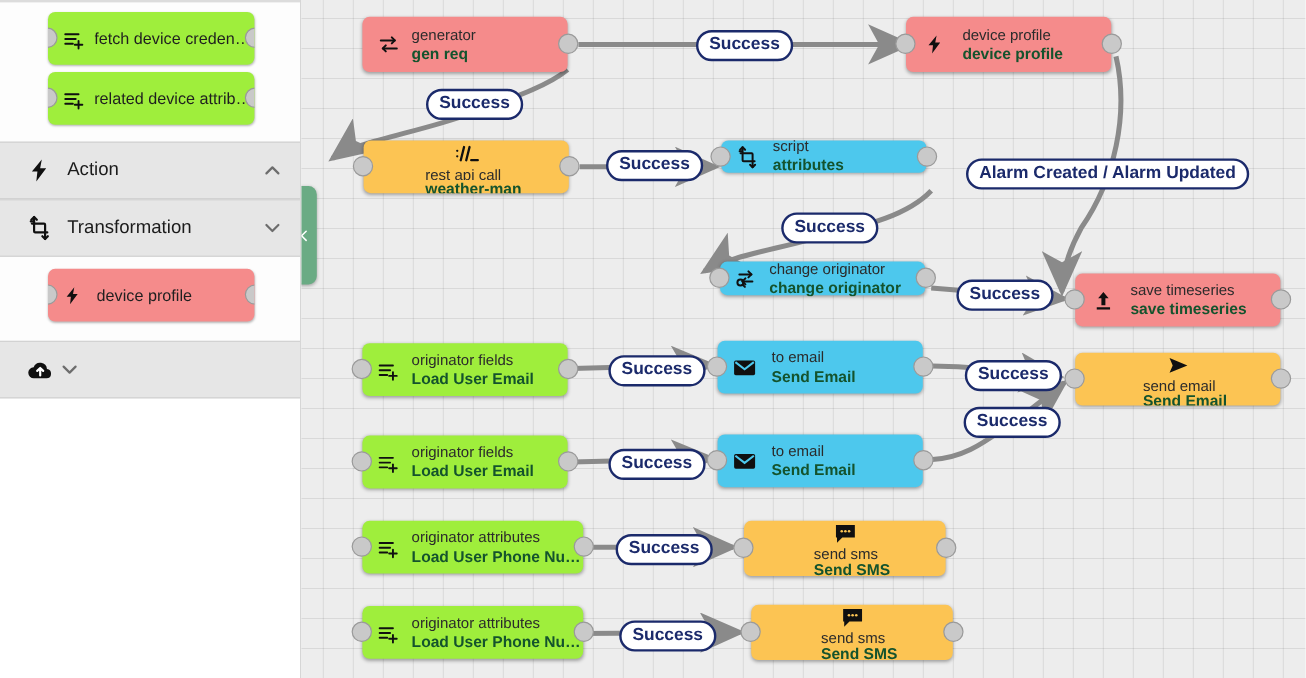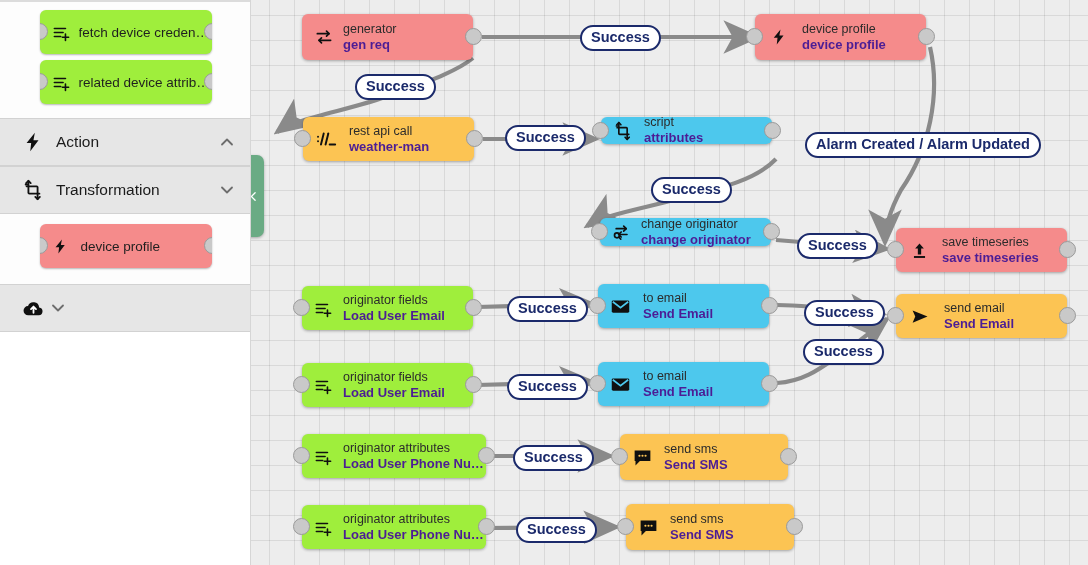--- a/index.html
+++ b/index.html
@@ -75,23 +75,23 @@
     position:absolute;
     border-radius:6px;
     box-shadow:0 1px 3px rgba(0,0,0,.32);
     display:flex; align-items:center;
     padding-left:12px;
     z-index:5;
   }
   .fnode .nico{ flex:0 0 auto; margin-right:9px; display:flex; align-items:center;}
   .fnode .ntext{ display:flex; flex-direction:column; justify-content:center; line-height:1.18; overflow:hidden;}
   .fnode .l1{ font-size:12.5px; color:#2b2b2b; font-weight:400; white-space:nowrap; overflow:hidden; text-overflow:ellipsis;}
-  .fnode .l2{ font-size:13px; color:#4c1d95; font-weight:bold; white-space:nowrap; overflow:hidden; text-overflow:ellipsis;}
+  .fnode .l2{ font-size:13px; color:#14532d; font-weight:bold; white-space:nowrap; overflow:hidden; text-overflow:ellipsis;}
   .n-red{ background:#F58B8B; }
-  .n-orange{ background:#FCC453; }
+  .n-orange{ background:#FCC453;flex-direction:column; }
   .n-blue{ background:#4DC8ED; }
   .n-green{ background:#9FEE3C; }
 
   .lbl{
     position:absolute; z-index:8;
     background:#ffffff; border:2px solid #1b2a6b;
     border-radius:13px;
     color:#1b2a6b; font-weight:bold;
     font-size:14.5px;
     padding:2px 9px 3px 9px;

